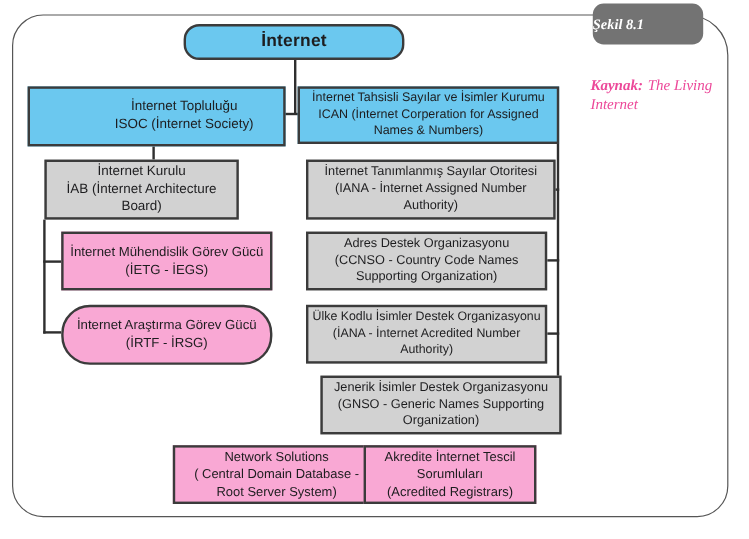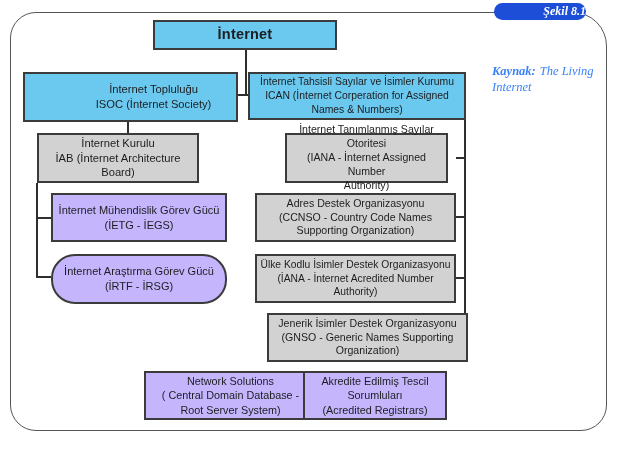--- a/index.html
+++ b/index.html
@@ -6,43 +6,43 @@
   .stage{
     position:relative;width:624px;height:449px;background:#ffffff;
     font-family:"Liberation Sans",sans-serif;overflow:hidden;
   }
   .frame{
     position:absolute;left:10px;top:12px;width:597px;height:419px;
     border:1.5px solid #565656;border-radius:26px;border-top-right-radius:34px;
     box-sizing:border-box;
   }
   .fig-pill{
-    position:absolute;left:494px;top:3px;width:92px;height:17px;
-    background:#1d4ed8;border-radius:9px;
-    display:flex;align-items:center;justify-content:flex-end;
+    position:absolute;left:494px;top:3px;width:92px;height:34px;
+    background:#737373;border-radius:9px;
+    display:flex;align-items:center;justify-content:flex-start;
     color:#ffffff;font-family:"Liberation Serif",serif;
     font-style:italic;font-weight:bold;font-size:12px;
   }
   .box{
     position:absolute;box-sizing:border-box;
     display:flex;align-items:center;justify-content:center;
     text-align:center;white-space:pre-line;
     border:2px solid #3b3b3b;
     font-size:10.6px;line-height:1.32;color:#1d1d1f;
     padding:1px 2px;
   }
   .blue{background:#6bc8ef;}
-  .pale{background:#c4b5fd;}
+  .pale{background:#f9a8d4;}
   .gray{background:#d2d2d2;}
-  .root-box{font-weight:bold;font-size:14.5px;letter-spacing:.2px;}
+  .root-box{font-weight:bold;font-size:14.5px;letter-spacing:.2px;border-radius:13px;}
   .line{position:absolute;background:#2f2f2f;}
   .source-note{
     position:absolute;left:492px;top:63px;width:120px;
     font-family:"Liberation Serif",serif;font-style:italic;
-    font-size:12.5px;line-height:1.3;color:#3b82f6;
+    font-size:12.5px;line-height:1.3;color:#ec4899;
   }
   .source-note .src-prefix{font-weight:bold;margin-right:4px;}
 </style>
 </head>
 <body>
 
 <div class="stage">
 
   <div class="frame"></div>
 
@@ -75,37 +75,37 @@
 
   <div class="box gray" style="left:37px;top:133px;width:162px;height:50px;font-size:11.2px;">İnternet Kurulu
 İAB (İnternet Architecture Board)</div>
 
   <div class="box pale" style="left:51px;top:193px;width:176px;height:49px;font-size:11px;">İnternet Mühendislik Görev Gücü
 (İETG - İEGS)</div>
 
   <div class="box pale" style="left:51px;top:254px;width:176px;height:50px;font-size:11px;border-radius:24px;">İnternet Araştırma Görev Gücü
 (İRTF - İRSG)</div>
 
-  <div class="box gray" style="left:255px;top:133px;width:163px;height:50px;margin-left:30px;">İnternet Tanımlanmış Sayılar Otoritesi
+  <div class="box gray" style="left:255px;top:133px;width:208px;height:50px;">İnternet Tanımlanmış Sayılar Otoritesi
 (IANA - İnternet Assigned Number
 Authority)</div>
 
   <div class="box gray" style="left:255px;top:193px;width:201px;height:49px;">Adres Destek Organizasyonu
 (CCNSO - Country Code Names
 Supporting Organization)</div>
 
   <div class="box gray" style="left:255px;top:254px;width:201px;height:49px;font-size:10.3px;">Ülke Kodlu İsimler Destek Organizasyonu
 (İANA - İnternet Acredited Number
 Authority)</div>
 
   <div class="box gray" style="left:255px;top:313px;width:201px;height:49px;margin-left:12px;">Jenerik İsimler Destek Organizasyonu
 (GNSO - Generic Names Supporting
 Organization)</div>
 
   <div class="box pale" style="left:144px;top:371px;width:173px;height:49px;font-size:10.8px;">Network Solutions
 ( Central Domain Database -
 Root Server System)</div>
 
-  <div class="box pale" style="left:303px;top:371px;width:144px;height:49px;font-size:10.8px;">Akredite Edilmiş Tescil
+  <div class="box pale" style="left:303px;top:371px;width:144px;height:49px;font-size:10.8px;">Akredite İnternet Tescil
 Sorumluları
 (Acredited Registrars)</div>
 
 </div>
 
 </body></html>

